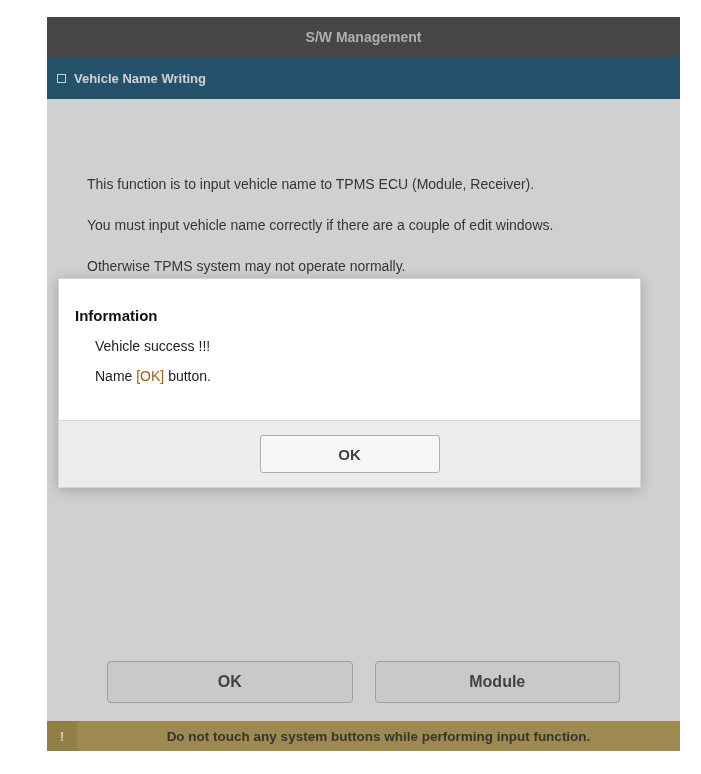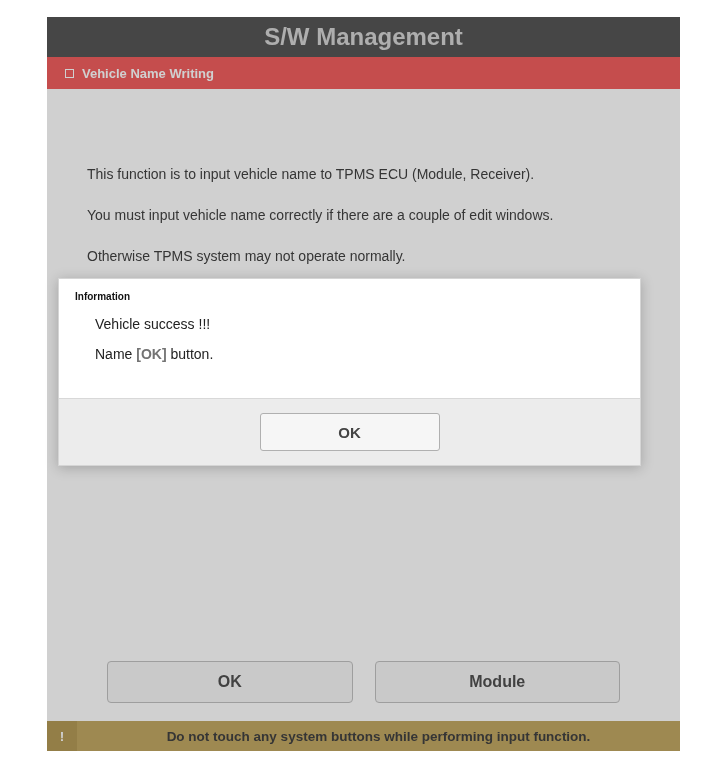--- a/index.html
+++ b/index.html
@@ -17,32 +17,32 @@
       top: 17px;
       width: 633px;
       height: 734px;
       background: #fff;
     }
     .title-bar {
       height: 40px;
       background: #3a3a3a;
       color: #cfcfcf;
       font-weight: bold;
-      font-size: 24px;
+      font-size: 14px;
       display: flex;
       align-items: center;
       justify-content: center;
     }
     .section-header {
-      height: 32px;
-      background: #ef4444;
+      height: 42px;
+      background: #0c4a6e;
       color: #fff;
       display: flex;
       align-items: center;
-      padding-left: 18px;
+      padding-left: 10px;
       font-size: 13px;
       font-weight: bold;
     }
     .section-header .bullet {
       display: inline-block;
       width: 9px;
       height: 9px;
       border: 1.5px solid #fff;
       margin-right: 8px;
     }
@@ -140,34 +140,34 @@
     .modal {
       position: absolute;
       left: 58px;
       top: 278px;
       width: 583px;
       background: #fff;
       border: 1px solid #d5d5d5;
       box-shadow: 0 2px 12px rgba(0,0,0,0.22);
     }
     .modal-title {
-      padding: 12px 16px 4px 16px;
-      font-weight: bold;
-      font-size: 10px;
+      padding: 28px 16px 4px 16px;
+      font-weight: bold;
+      font-size: 15px;
       color: #111;
     }
     .modal-body {
       padding: 10px 28px 22px 36px;
       font-size: 14px;
       color: #222;
     }
     .modal-body p { margin-bottom: 14px; }
     .ok-emph {
-      color: #737373;
-      font-weight: bold;
+      color: #a16207;
+      font-weight: normal;
     }
     .modal-footer {
       background: #ececec;
       border-top: 1px solid #d8d8d8;
       padding: 14px 0;
       display: flex;
       justify-content: center;
     }
     .modal-footer button {
       width: 180px;

